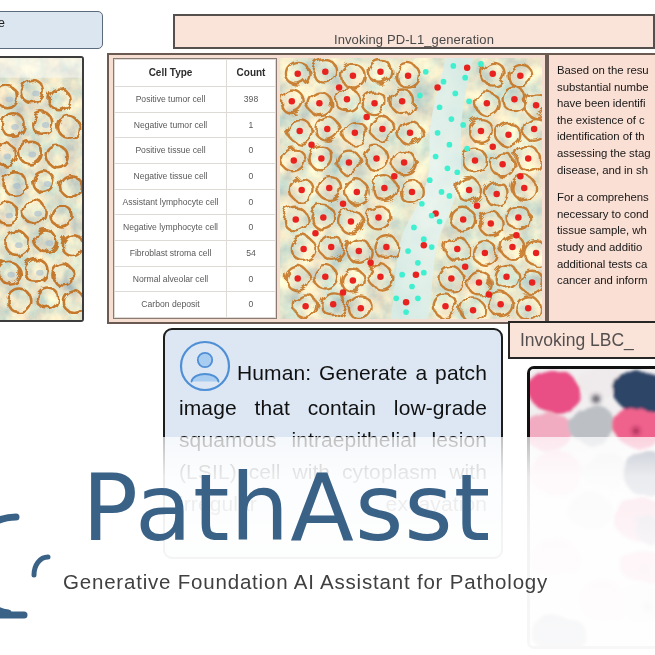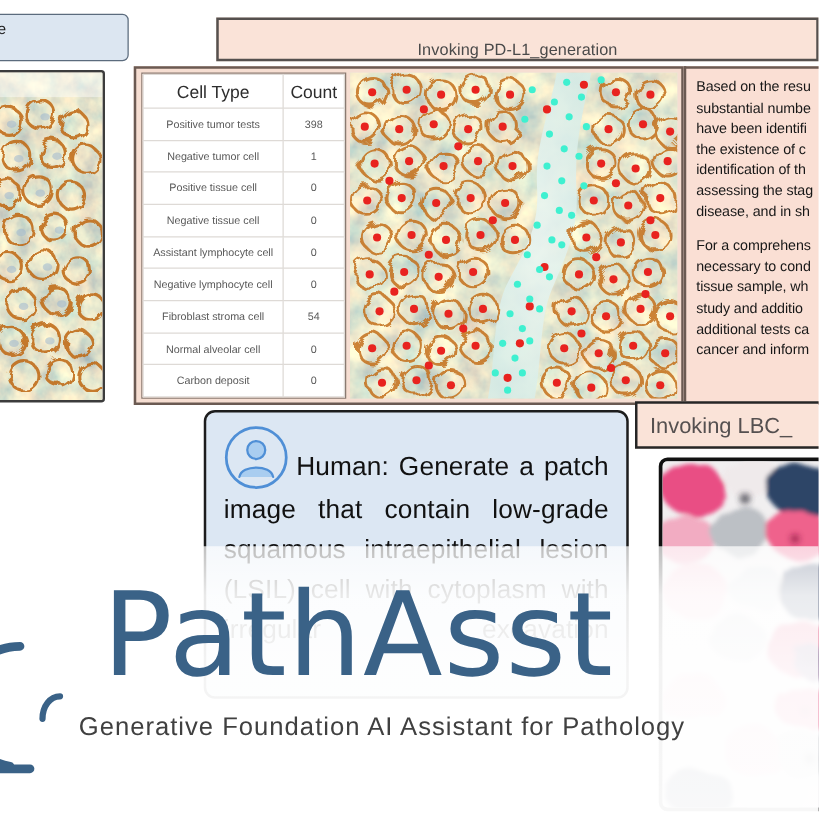--- a/index.html
+++ b/index.html
@@ -115,22 +115,22 @@
     color: #595959;
     font-size: 8.6px;
     text-align: center;
     padding: 2px 2px;
     line-height: 10.5px;
     font-weight: normal;
     overflow: hidden;
   }
   table.cell-table th {
     color: #2d2d2d;
-    font-weight: normal;
-    font-size: 14px;
+    font-weight: bold;
+    font-size: 10px;
     background: #fff;
     height: 22px;
     text-align: center;
   }
   table.cell-table td.count-col,
   table.cell-table th.count-col {
     width: 44px;
   }
 
   .annot-img {
@@ -366,21 +366,21 @@
     <div class="table-wrap">
       <table class="cell-table">
         <thead>
           <tr>
             <th>Cell Type</th>
             <th class="count-col">Count</th>
           </tr>
         </thead>
         <tbody>
           <tr>
-            <td>Positive tumor tests</td>
+            <td>Positive tumor cell</td>
             <td class="count-col">398</td>
           </tr>
           <tr>
             <td>Negative tumor cell</td>
             <td class="count-col">1</td>
           </tr>
           <tr>
             <td>Positive tissue cell</td>
             <td class="count-col">0</td>
           </tr>

